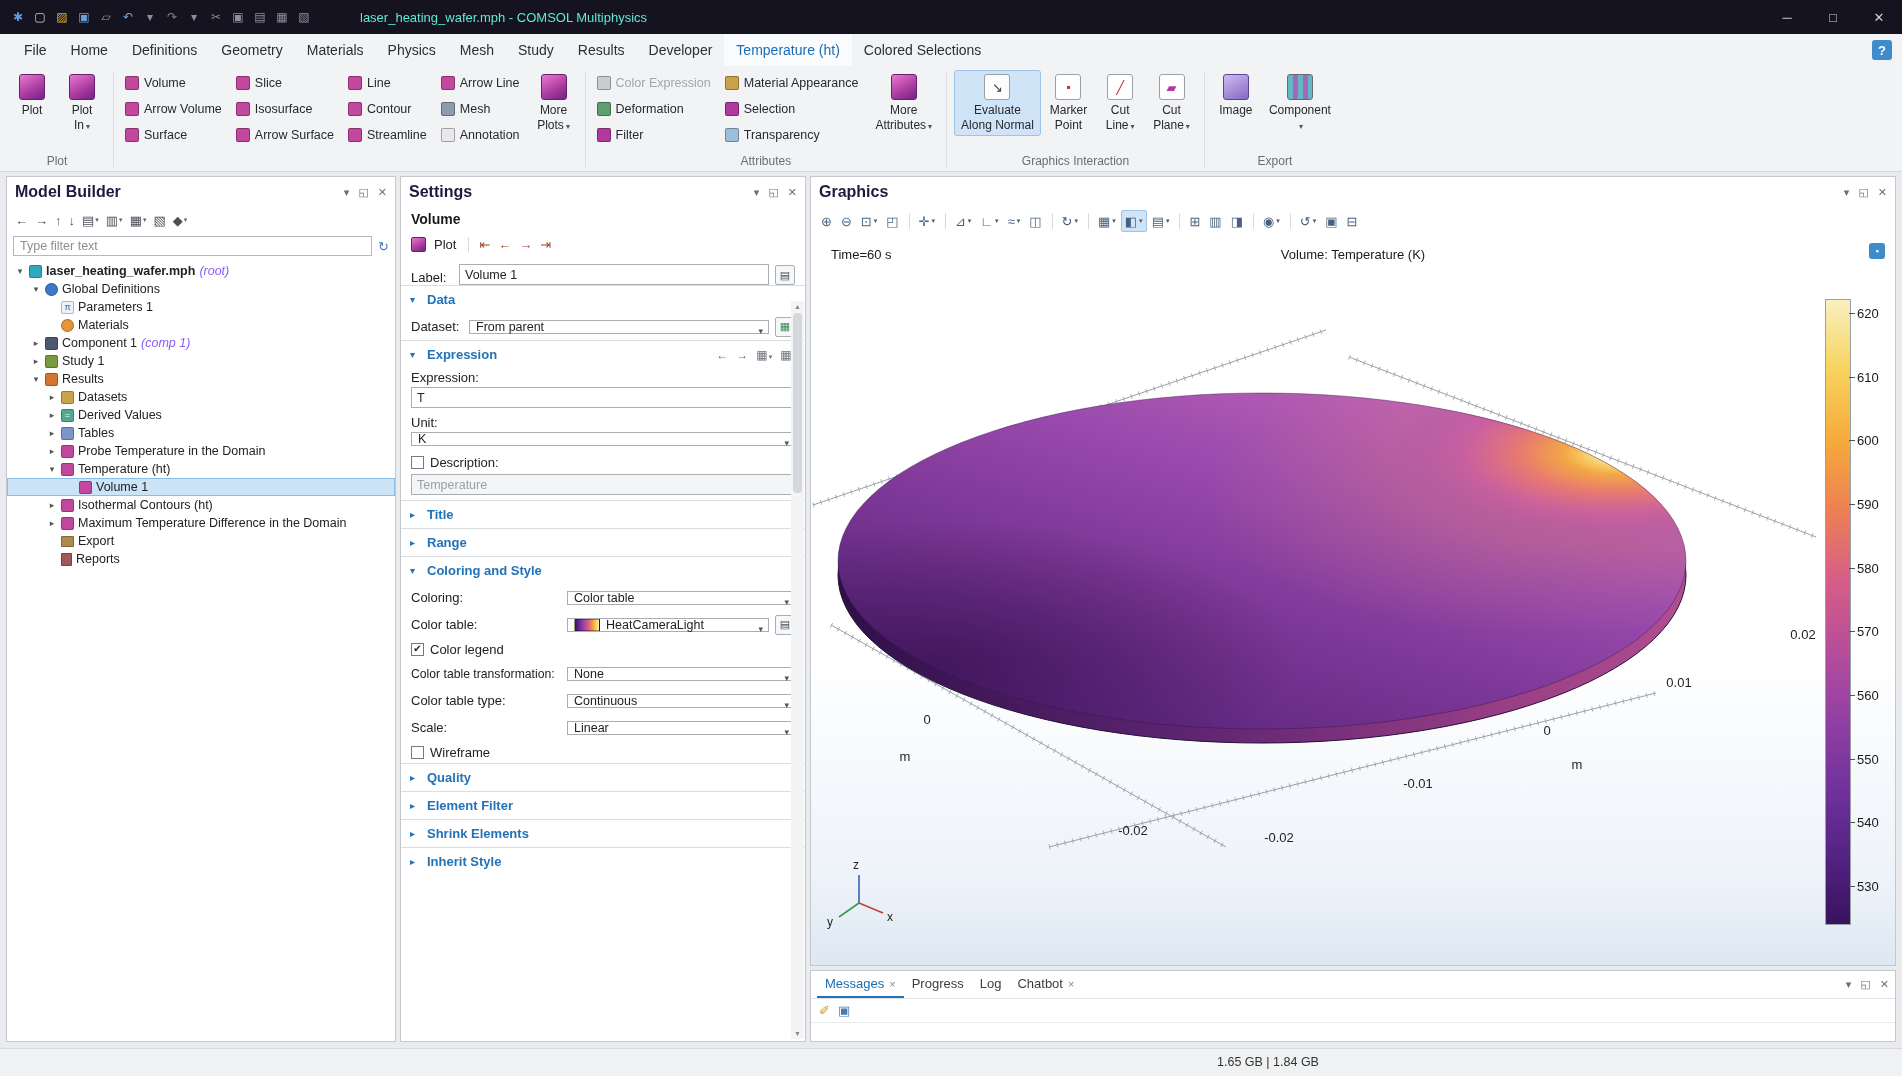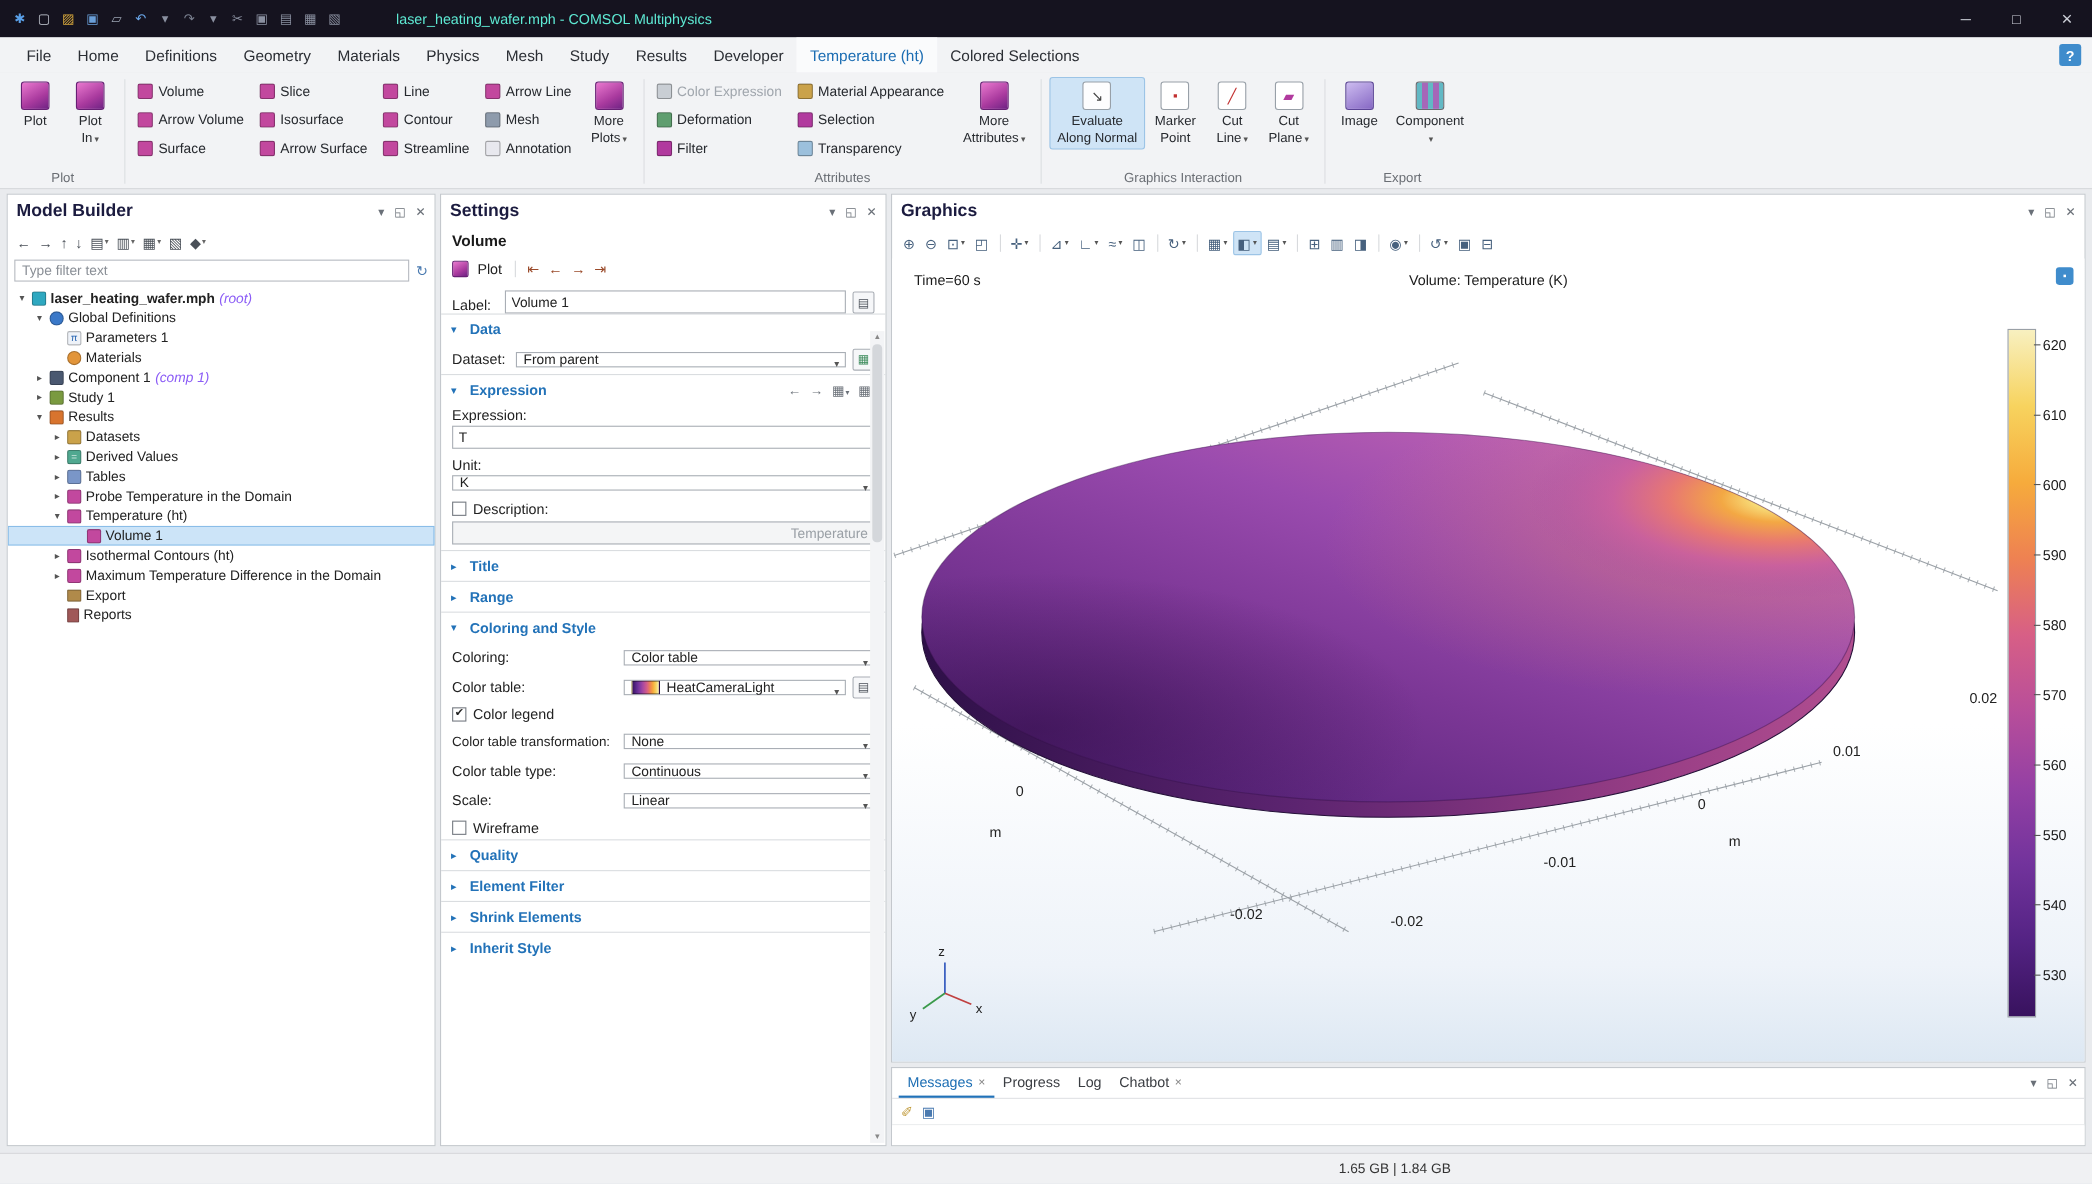--- a/index.html
+++ b/index.html
@@ -91,21 +91,21 @@
   .stoolbar { height:26px; display:flex; align-items:center; gap:8px; padding:0 10px; }
   .cube-ico { width:15px; height:15px; border-radius:2px; background:linear-gradient(150deg,#ea79cf,#a93a9e 60%,#6f2384); border:1px solid #671f74; }
   .plot-btn { border:none; background:none; font-size:13px; color:#222; font-family:"Liberation Sans",sans-serif; }
   .nav-icons { display:flex; gap:8px; margin-left:4px; border-left:1px solid #d8dadd; padding-left:10px; }
   .nav-ic { color:#9a4a2a; font-size:13px; }
   .label-row { height:28px; display:flex; align-items:flex-end; gap:6px; padding:0 10px; }
   .flabel { font-size:13px; color:#222; }
   .label-row .flabel { width:42px; }
   .tinput { flex:1; height:21px; border:1px solid #a9aeb5; font-size:12.5px; padding:0 5px; font-family:"Liberation Sans",sans-serif; color:#222; background:#fff; }
   .tinput.block { display:block; width:calc(100% - 20px); margin:1px 10px 5px 10px; flex:none; }
-  .tinput.disabled { background:#f4f5f6; color:#9aa0a6;text-align:right; }
+  .tinput.disabled { background:#f4f5f6; color:#9aa0a6; }
   .mini-btn { width:20px; height:20px; border:1px solid #a9aeb5; background:#f6f7f9; display:flex; align-items:center; justify-content:center; font-size:11px; color:#4a5058; border-radius:2px; flex-shrink:0; }
   .sec { border-top:1px solid #dadde0; }
   .sec-head { height:27px; display:flex; align-items:center; gap:7px; padding:0 9px; }
   .sec-chev { color:#2272b8; font-size:10px; width:10px; }
   .sec-title { font-size:13px; font-weight:600; color:#2272b8; }
   .sec-tools { margin-left:auto; display:flex; gap:8px; color:#6a7078; font-size:12px; align-items:center; }
   .sec-tools .caret2 { font-size:7px; margin-left:1px; }
   .fldlabel { padding:2px 10px 1px 10px; font-size:13px; color:#222; }
   .srow { height:27px; display:flex; align-items:center; gap:6px; padding:0 10px; }
   .srow .flabel.w52 { width:52px; flex-shrink:0; }

